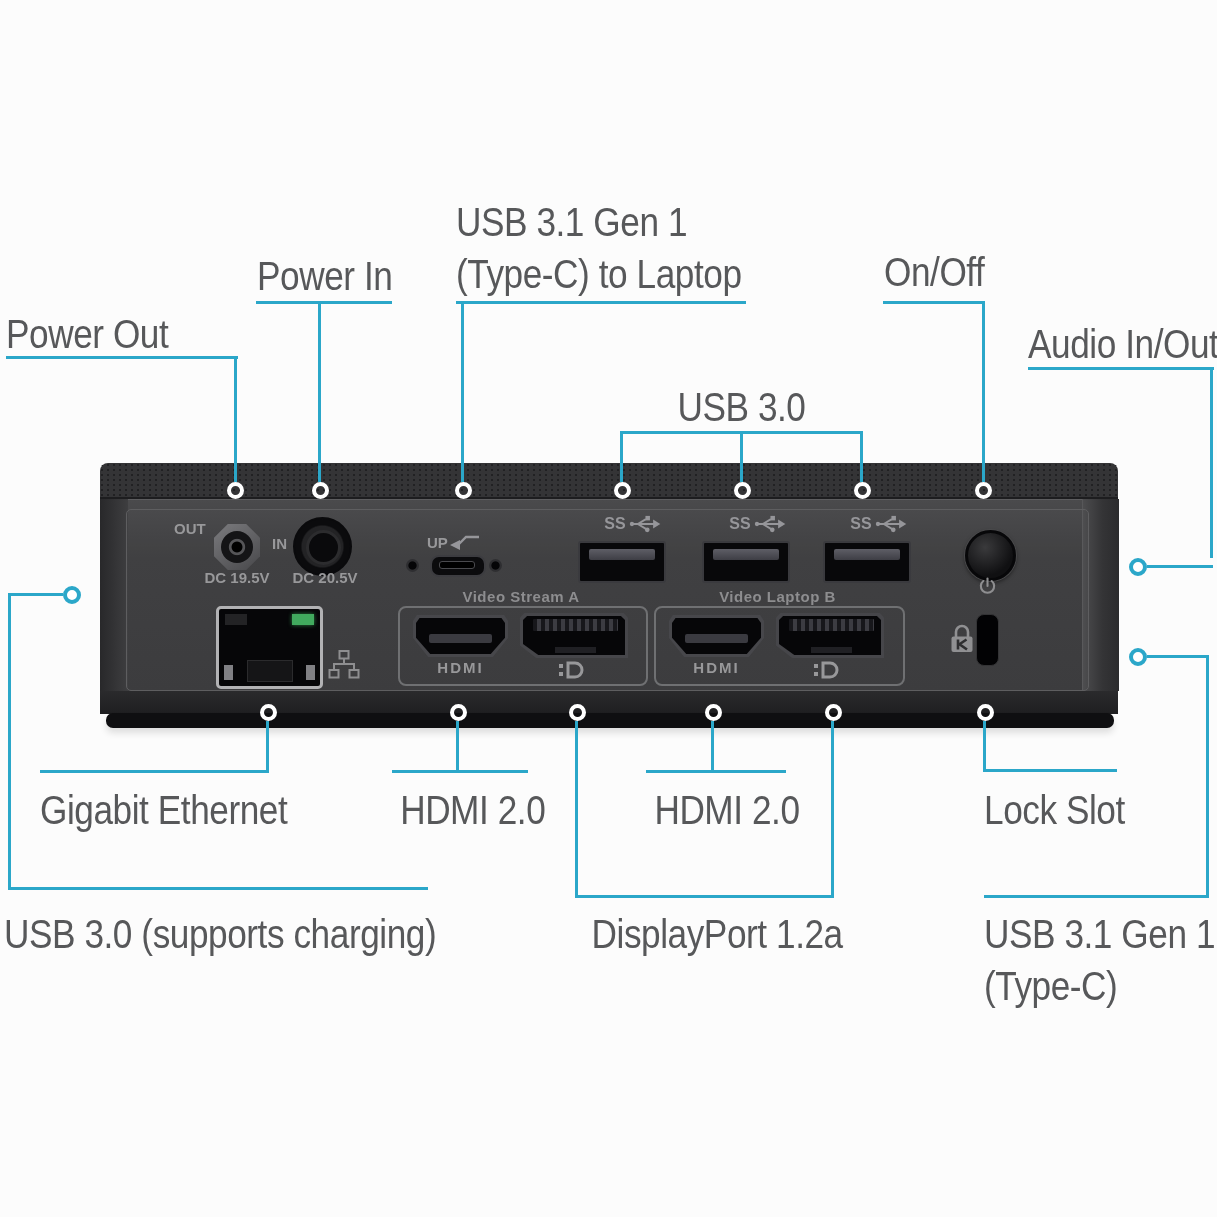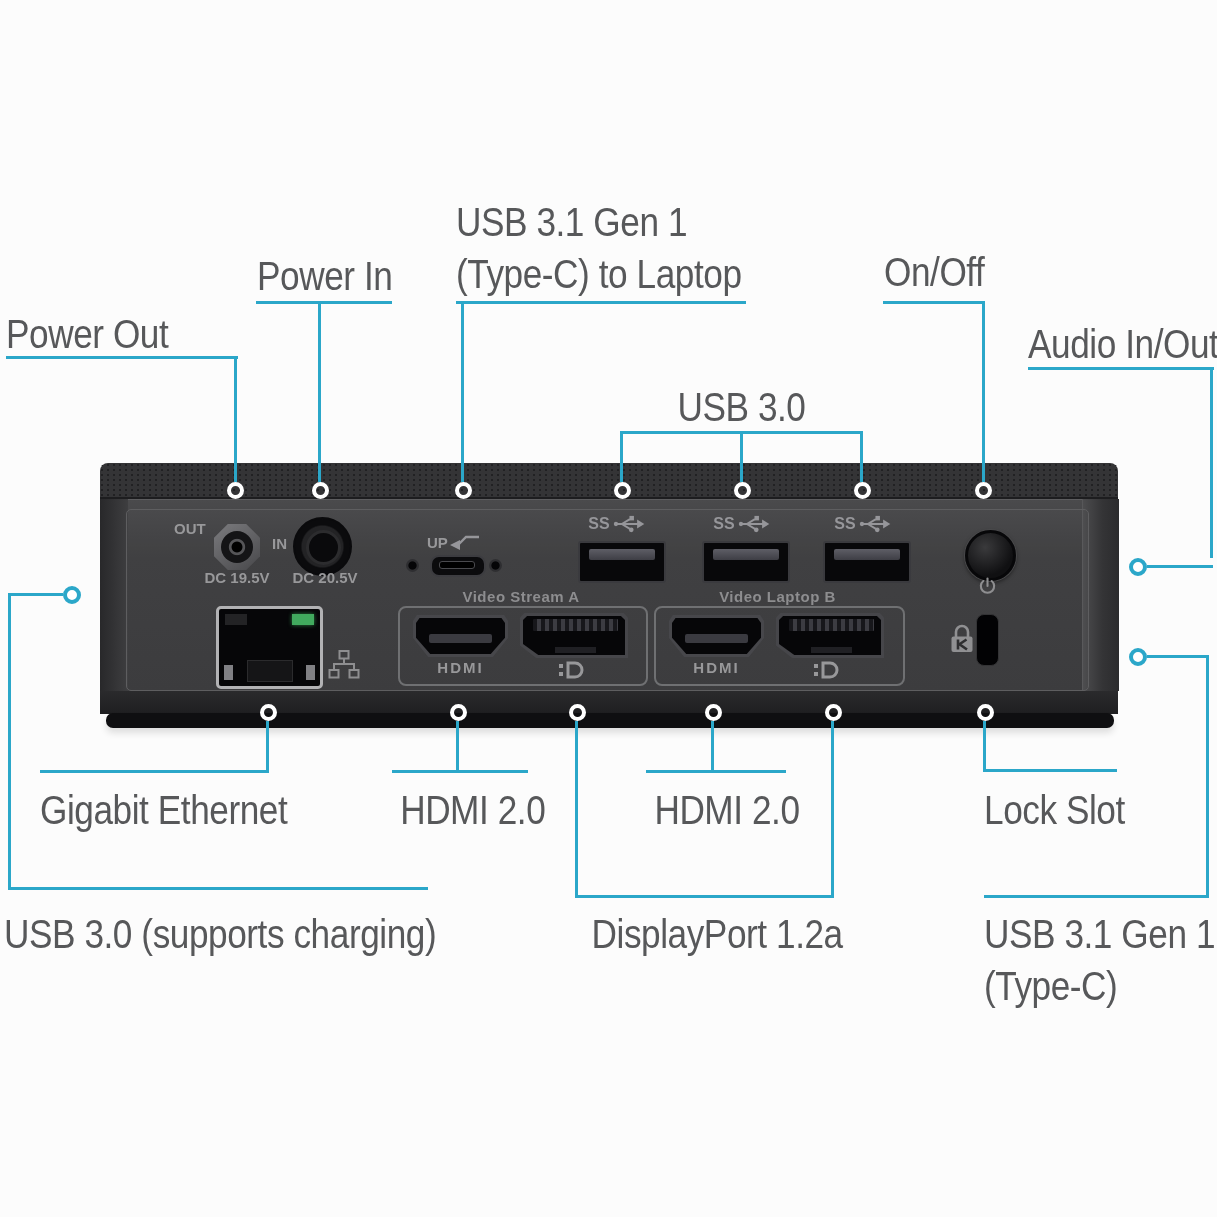--- a/index.html
+++ b/index.html
@@ -51,21 +51,21 @@
              background:#0b0b0d;border:2px solid #3c3c40;}
   .usbc-port .slot{position:absolute;left:7px;top:4px;width:34px;height:6px;border-radius:3px;
                    background:#000;border:1px solid #4a4a4e;}
   .screw{position:absolute;width:13px;height:13px;border-radius:50%;z-index:3;
          background:radial-gradient(circle,#050507 0 40%,#2e2e31 50%);}
   .usba{position:absolute;top:541px;width:84px;height:38px;border-radius:3px;z-index:3;
         background:#08080a;border:2px solid #3a3a3e;}
   .usba .tongue{position:absolute;left:9px;right:9px;top:6px;height:11px;border-radius:2px;
                 background:linear-gradient(#5e5e66,#3e3e45);}
   .ss-icon{position:absolute;top:514px;width:64px;height:20px;display:flex;align-items:center;
-           justify-content:center;gap:2px;z-index:3;color:#96969a;font-size:16px;font-weight:bold;}
+           justify-content:center;gap:2px;z-index:3;color:#96969a;font-size:16px;font-weight:bold;margin-left:16px;}
   .stream-box{position:absolute;top:606px;width:246px;height:76px;border:2px solid #6f7072;
               border-radius:8px;z-index:3;}
   .hdmi{position:absolute;top:615px;width:95px;height:42px;z-index:4;
         clip-path:polygon(0% 14%,4% 0%,96% 0%,100% 14%,100% 55%,84% 100%,16% 100%,0% 55%);
         background:#47474b;}
   .hdmi .in{position:absolute;inset:3px;background:#060608;
             clip-path:polygon(0% 14%,4% 0%,96% 0%,100% 14%,100% 55%,84% 100%,16% 100%,0% 55%);}
   .hdmi .slot{position:absolute;left:17%;width:66%;top:45%;height:9px;border-radius:2px;background:#3a3a40;}
   .dp{position:absolute;top:613px;width:108px;height:45px;z-index:4;
       clip-path:polygon(0% 10%,4% 0%,96% 0%,100% 10%,100% 100%,15% 100%,0% 72%);

